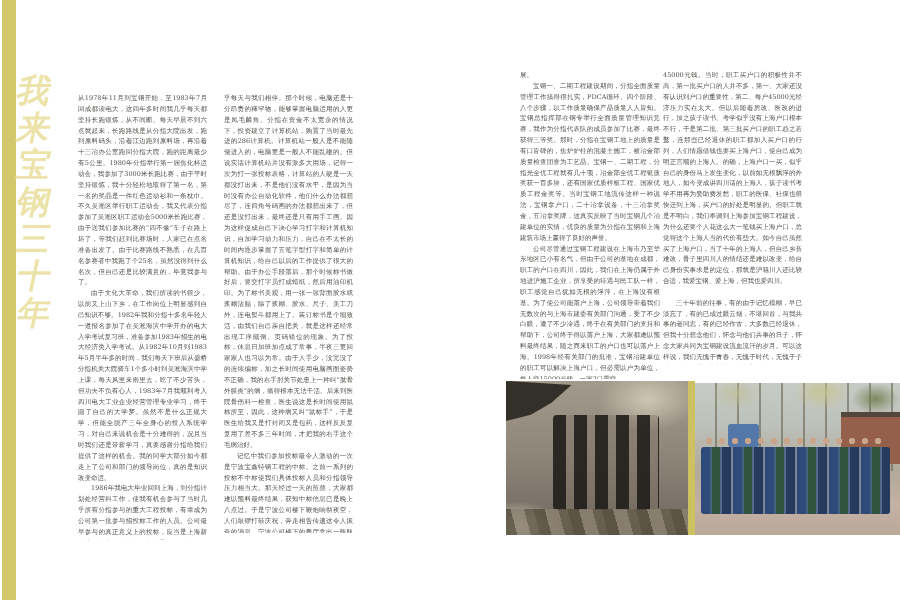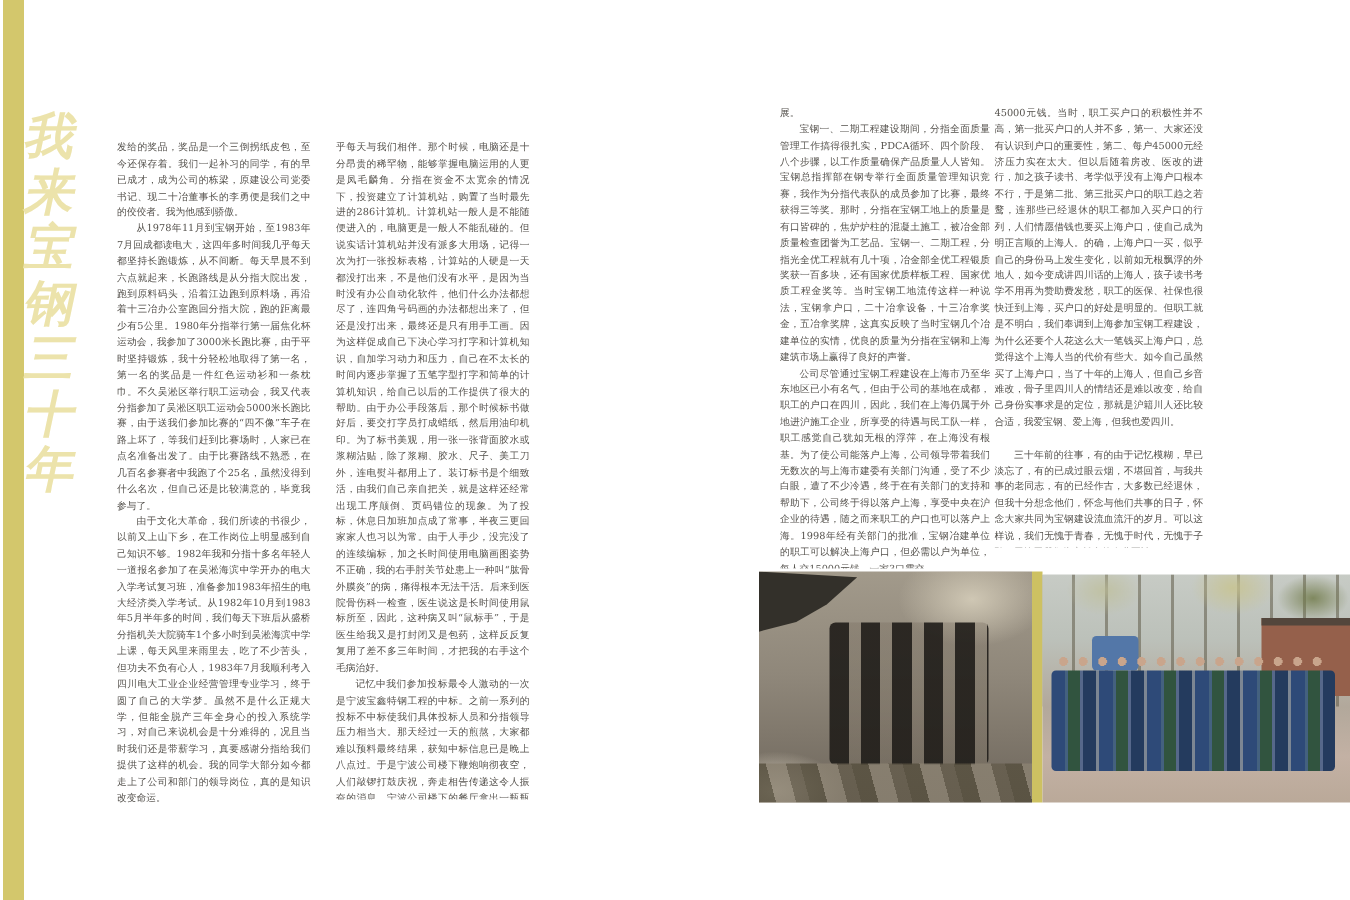--- a/index.html
+++ b/index.html
@@ -108,35 +108,34 @@
       <span>我</span>
       <span>来</span>
       <span>宝</span>
       <span>钢</span>
       <span>三</span>
       <span>十</span>
       <span>年</span>
     </div>
 
   <div id="left-col-1" class="col">
-      <p>发给的奖品，奖品是一个三倒拐纸皮包，至今还保存着。我们一起补习的同学，有的早已成才，成为公司的栋梁，原建设公司党委书记、现二十冶董事长的李勇便是我们之中的佼佼者。我为他感到骄傲。</p>
       <p>从1978年11月到宝钢开始，至1983年7月回成都读电大，这四年多时间我几乎每天都坚持长跑锻炼，从不间断。每天早晨不到六点就起来，长跑路线是从分指大院出发，跑到原料码头，沿着江边跑到原料场，再沿着十三冶办公室跑回分指大院，跑的距离最少有5公里。1980年分指举行第一届焦化杯运动会，我参加了3000米长跑比赛，由于平时坚持锻炼，我十分轻松地取得了第一名，第一名的奖品是一件红色运动衫和一条枕巾。不久吴淞区举行职工运动会，我又代表分指参加了吴淞区职工运动会5000米长跑比赛，由于送我们参加比赛的“四不像”车子在路上坏了，等我们赶到比赛场时，人家已在点名准备出发了。由于比赛路线不熟悉，在几百名参赛者中我跑了个25名，虽然没得到什么名次，但自己还是比较满意的，毕竟我参与了。</p>
       <p>由于文化大革命，我们所读的书很少，以前又上山下乡，在工作岗位上明显感到自己知识不够。1982年我和分指十多名年轻人一道报名参加了在吴淞海滨中学开办的电大入学考试复习班，准备参加1983年招生的电大经济类入学考试。从1982年10月到1983年5月半年多的时间，我们每天下班后从盛桥分指机关大院骑车1个多小时到吴淞海滨中学上课，每天风里来雨里去，吃了不少苦头，但功夫不负有心人，1983年7月我顺利考入四川电大工业企业经营管理专业学习，终于圆了自己的大学梦。虽然不是什么正规大学，但能全脱产三年全身心的投入系统学习，对自己来说机会是十分难得的，况且当时我们还是带薪学习，真要感谢分指给我们提供了这样的机会。我的同学大部分如今都走上了公司和部门的领导岗位，真的是知识改变命运。</p>
       <p>1986年我电大毕业回到上海，到分指计划处经营科工作，使我有机会参与了当时几乎所有分指参与的重大工程投标，有幸成为公司第一批参与招投标工作的人员。公司最早参与的真正意义上的投标，应当是上海新型纺织中心工程投标，大概是1987年5月，这项工程虽然最终由于公司的原因放弃中标，但他开创了公司招投标工作的先河，是公司最早步入市场参与竞争的开始。说起投标，有太多的酸甜苦辣，中标的喜悦，落标的惆怅，做标辛苦，几</p>
     </div>
 
   <div id="left-col-2" class="col">
       <p>乎每天与我们相伴。那个时候，电脑还是十分昂贵的稀罕物，能够掌握电脑运用的人更是凤毛麟角。分指在资金不太宽余的情况下，投资建立了计算机站，购置了当时最先进的286计算机。计算机站一般人是不能随便进入的，电脑更是一般人不能乱碰的。但说实话计算机站并没有派多大用场，记得一次为打一张投标表格，计算站的人硬是一天都没打出来，不是他们没有水平，是因为当时没有办公自动化软件，他们什么办法都想尽了，连四角号码画的办法都想出来了，但还是没打出来，最终还是只有用手工画。因为这样促成自己下决心学习打字和计算机知识，自加学习动力和压力，自己在不太长的时间内逐步掌握了五笔字型打字和简单的计算机知识，给自己以后的工作提供了很大的帮助。由于办公手段落后，那个时候标书做好后，要交打字员打成蜡纸，然后用油印机印。为了标书美观，用一张一张背面胶水或浆糊沾贴，除了浆糊、胶水、尺子、美工刀外，连电熨斗都用上了。装订标书是个细致活，由我们自己亲自把关，就是这样还经常出现工序颠倒、页码错位的现象。为了投标，休息日加班加点成了常事，半夜三更回家家人也习以为常。由于人手少，没完没了的连续编标，加之长时间使用电脑画图姿势不正确，我的右手肘关节处患上一种叫“肱骨外膜炎”的病，痛得根本无法干活。后来到医院骨伤科一检查，医生说这是长时间使用鼠标所至，因此，这种病又叫“鼠标手”，于是医生给我又是打封闭又是包药，这样反反复复用了差不多三年时间，才把我的右手这个毛病治好。</p>
       <p>记忆中我们参加投标最令人激动的一次是宁波宝鑫特钢工程的中标。之前一系列的投标不中标使我们具体投标人员和分指领导压力相当大。那天经过一天的煎熬，大家都难以预料最终结果，获知中标信息已是晚上八点过。于是宁波公司楼下鞭炮响彻夜空，人们敲锣打鼓庆祝，奔走相告传递这令人振奋的消息。宁波公司楼下的餐厅拿出一瓶瓶红葡萄酒让人们开怀畅饮，大家举杯祝贺这来之不易的胜利。大家心中憋了好久的恶气终于可以释放，激动得参与投标的我们和分指领导差点没有哭出来，个中的滋味，真是觉如打翻了五味瓶。事实上，这个工程的中标，对公司的发展意义是非同寻常的，他为公司开辟了一片新的天地，拓展了一方新的市场，否则，就不可能有宁波公司的今天，也不可能有公司后来的发</p>
     </div>
 
   <div id="right-col-1" class="col">
       <p>展。</p>
       <p>宝钢一、二期工程建设期间，分指全面质量管理工作搞得很扎实，PDCA循环、四个阶段、八个步骤，以工作质量确保产品质量人人皆知。宝钢总指挥部在钢专举行全面质量管理知识竞赛，我作为分指代表队的成员参加了比赛，最终获得三等奖。那时，分指在宝钢工地上的质量是有口皆碑的，焦炉炉柱的混凝土施工，被冶金部质量检查团誉为工艺品。宝钢一、二期工程，分指光全优工程就有几十项，冶金部全优工程银质奖获一百多块，还有国家优质样板工程、国家优质工程金奖等。当时宝钢工地流传这样一种说法，宝钢拿户口，二十冶拿设备，十三冶拿奖金，五冶拿奖牌，这真实反映了当时宝钢几个冶建单位的实情，优良的质量为分指在宝钢和上海建筑市场上赢得了良好的声誉。</p>
-      <p>公司尽管通过宝钢工程建设在上海市乃至华东地区已小有名气，但由于公司的基地在成都，职工的户口在四川，因此，我们在上海仍属于外地进沪施工企业，所享受的待遇与民工队一样，职工感觉自己犹如无根的浮萍，在上海没有根基。为了使公司能落户上海，公司领导带着我们无数次的与上海市建委有关部门沟通，受了不少白眼，遭了不少冷遇，终于在有关部门的支持和帮助下，公司终于得以落户上海，享受中央在沪企业的待遇，随之而来职工的户口也可以落户上海。1998年经有关部门的批准，宝钢冶建单位的职工可以解决上海户口，但必需以户为单位，每人交15000元钱，一家3口需交</p>
+      <p>公司尽管通过宝钢工程建设在上海市乃至华东地区已小有名气，但由于公司的基地在成都，职工的户口在四川，因此，我们在上海仍属于外地进沪施工企业，所享受的待遇与民工队一样，职工感觉自己犹如无根的浮萍，在上海没有根基。为了使公司能落户上海，公司领导带着我们无数次的与上海市建委有关部门沟通，受了不少白眼，遭了不少冷遇，终于在有关部门的支持和帮助下，公司终于得以落户上海，大家都难以预料最终结果，随之而来职工的户口也可以落户上海。1998年经有关部门的批准，宝钢冶建单位的职工可以解决上海户口，但必需以户为单位，每人交15000元钱，一家3口需交</p>
     </div>
 
   <div id="right-col-2" class="col">
       <p>45000元钱。当时，职工买户口的积极性并不高，第一批买户口的人并不多，第一、大家还没有认识到户口的重要性，第二、每户45000元经济压力实在太大。但以后随着房改、医改的进行，加之孩子读书、考学似乎没有上海户口根本不行，于是第二批、第三批买户口的职工趋之若鹜，连那些已经退休的职工都加入买户口的行列，人们情愿借钱也要买上海户口，使自己成为明正言顺的上海人。的确，上海户口一买，似乎自己的身份马上发生变化，以前如无根飘浮的外地人，如今变成讲四川话的上海人，孩子读书考学不用再为赞助费发愁，职工的医保、社保也很快迁到上海，买户口的好处是明显的。但职工就是不明白，我们奉调到上海参加宝钢工程建设，为什么还要个人花这么大一笔钱买上海户口，总觉得这个上海人当的代价有些大。如今自己虽然买了上海户口，当了十年的上海人，但自己乡音难改，骨子里四川人的情结还是难以改变，给自己身份实事求是的定位，那就是沪籍川人还比较合适，我爱宝钢、爱上海，但我也爱四川。</p>
       <p class="space-before">三十年前的往事，有的由于记忆模糊，早已淡忘了，有的已成过眼云烟，不堪回首，与我共事的老同志，有的已经作古，大多数已经退休，但我十分想念他们，怀念与他们共事的日子，怀念大家共同为宝钢建设流血流汗的岁月。可以这样说，我们无愧于青春，无愧于时代，无愧于子孙，无愧于我们为之献身的企业五冶。</p>
     </div>
 
   <div id="photo-garden" class="photo">
     <div class="pavilion-roof"></div>
     <div class="garden-figures"></div>

